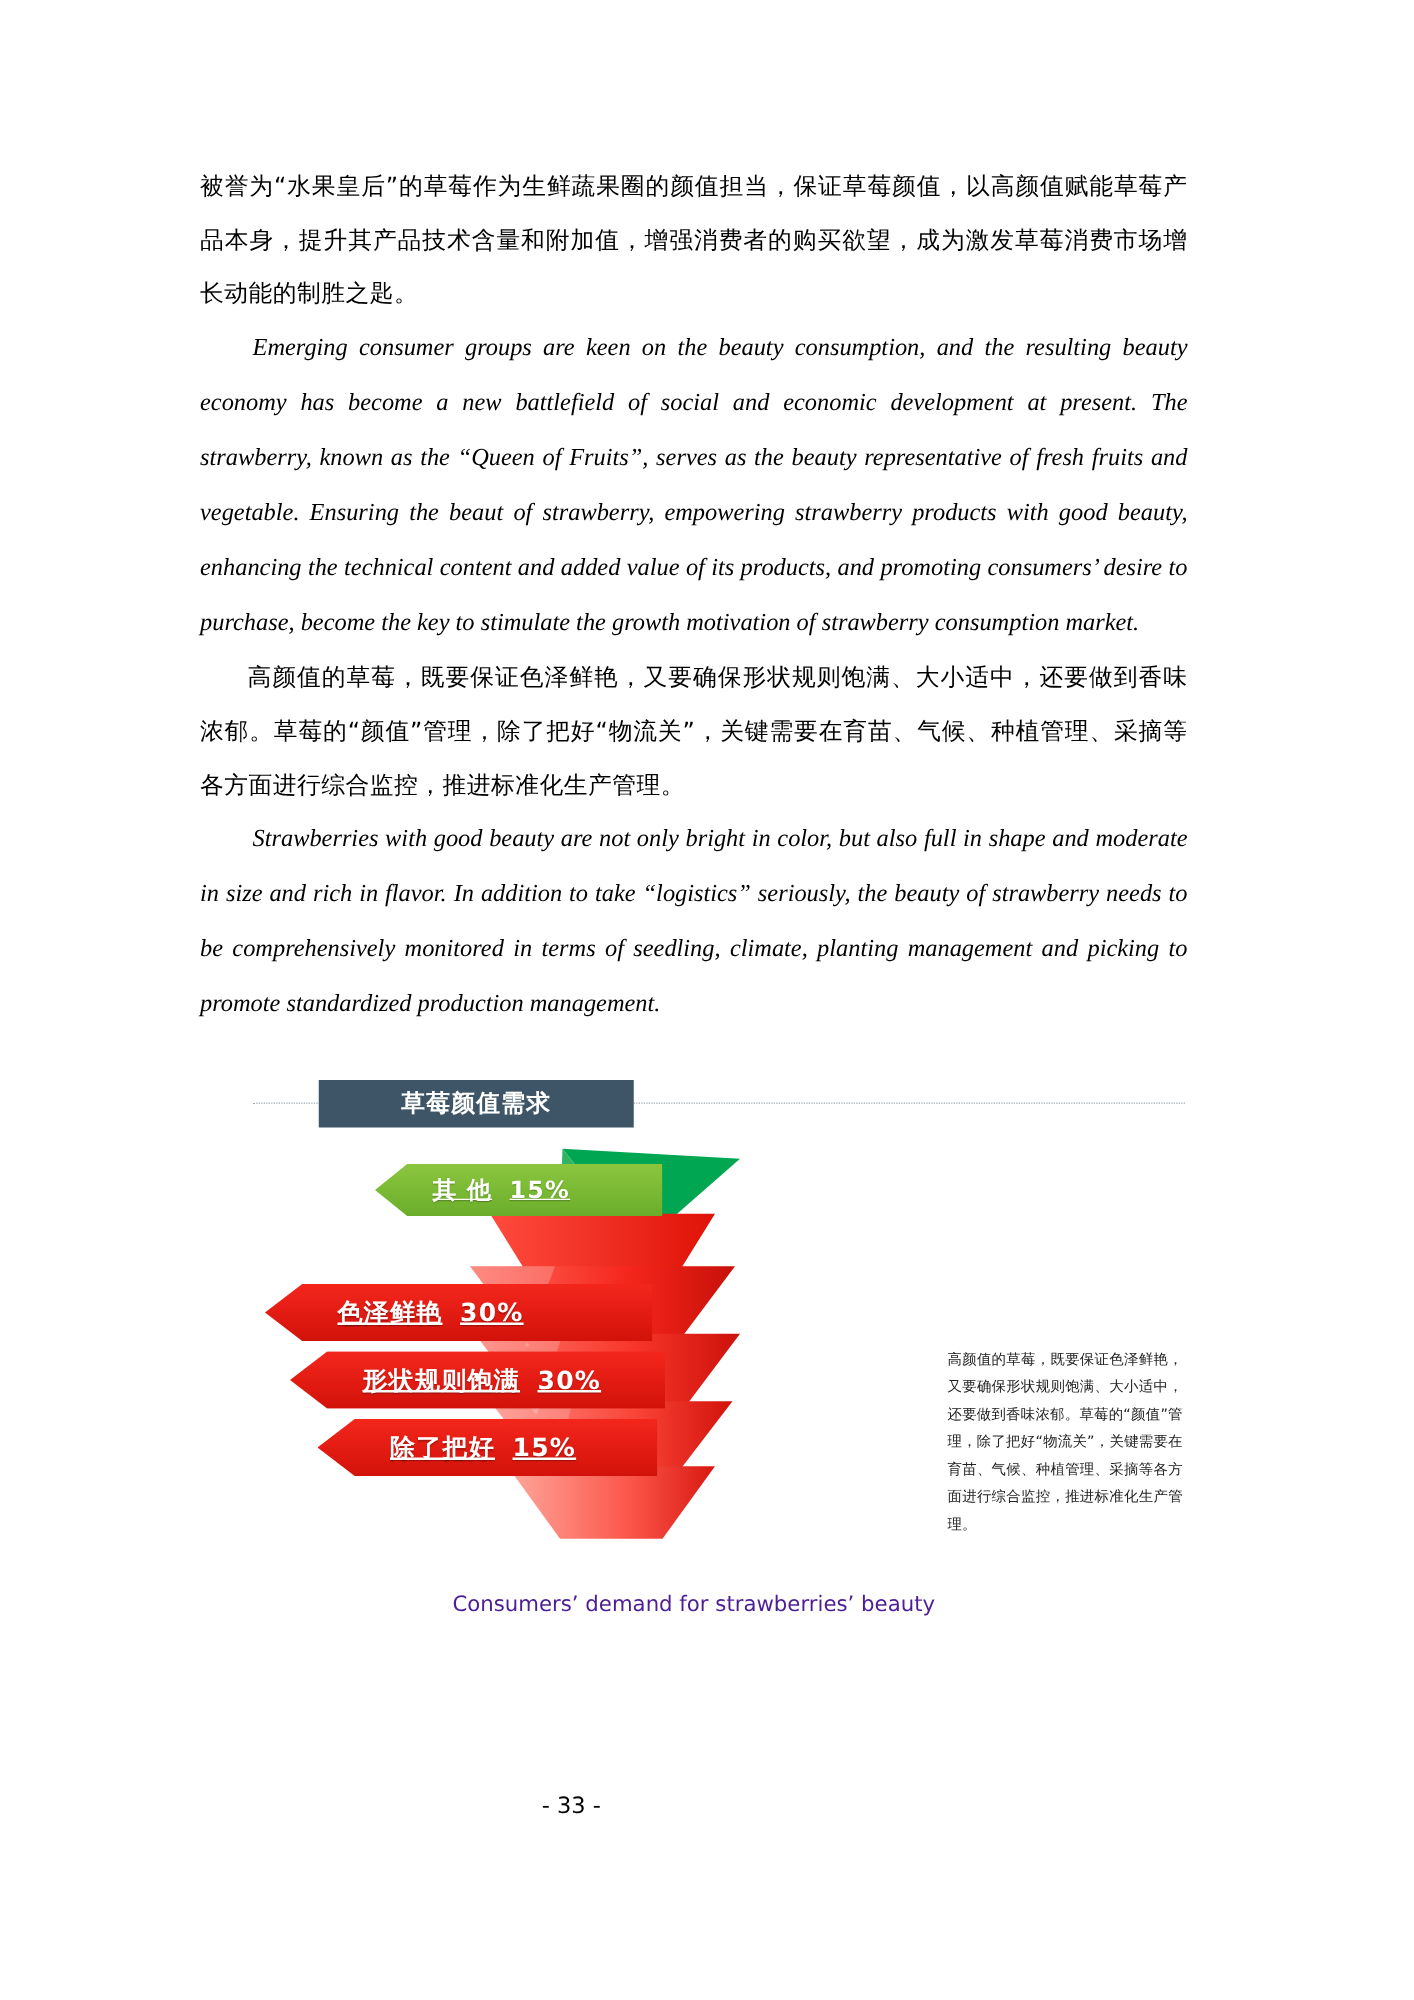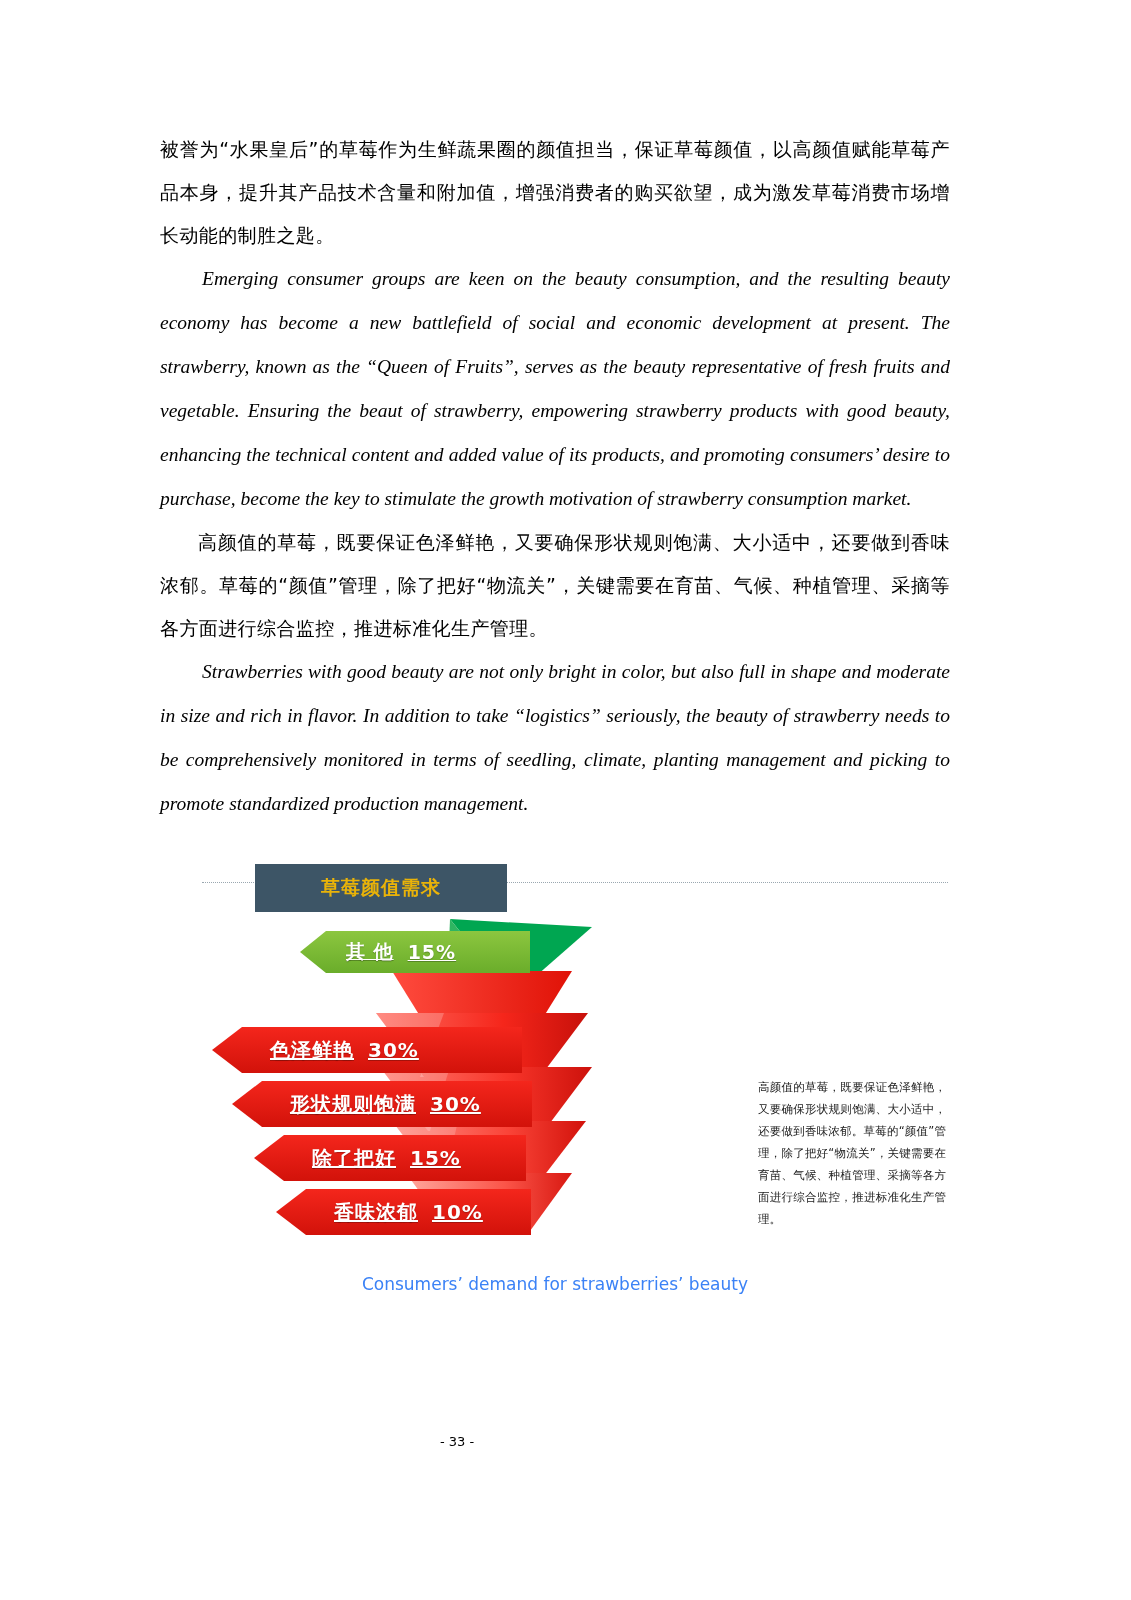--- a/index.html
+++ b/index.html
@@ -58,23 +58,23 @@
     top: 28px;
     left: 42px;
     width: 746px;
     border-top: 1px dotted #9aa7b0;
   }
   .fig-title {
     position: absolute;
     left: 95px;
     top: 10px;
     width: 252px;
-    height: 48px;
+    height: 38px;
     background: #3d5566;
-    color: #eab308;
+    color: #ffffff;
     font-family: "DejaVu Sans", "Liberation Sans", sans-serif;
     font-weight: bold;
     font-size: 19px;
     letter-spacing: 1px;
     display: flex;
     align-items: center;
     justify-content: center;
   }
   .pyramid {
     position: absolute;
@@ -152,30 +152,30 @@
     text-align: justify;
   }
   .fig-caption {
     position: absolute;
     left: 0;
     top: 420px;
     width: 790px;
     text-align: center;
     font-family: "DejaVu Sans", "Liberation Sans", sans-serif;
     font-size: 17px;
-    color: #3b82f6;
+    color: #4c1d95;
   }
   .page-number {
     position: absolute;
     left: 0;
     top: 1434px;
     width: 914px;
     text-align: center;
     font-family: "DejaVu Sans", "Liberation Sans", sans-serif;
-    font-size: 13px;
+    font-size: 18px;
     color: #000000;
   }
 </style>
 </head>
 <body>
 
 <div class="page">
 
   <div class="content">
     <p class="para cn">被誉为“水果皇后”的草莓作为生鲜蔬果圈的颜值担当，保证草莓颜值，以高颜值赋能草莓产品本身，提升其产品技术含量和附加值，增强消费者的购买欲望，成为激发草莓消费市场增长动能的制胜之匙。</p>
@@ -245,24 +245,20 @@
         <div class="bar bar-r2">
           <span>形状规则饱满</span>
           <span class="pct">30%</span>
         </div>
 
         <div class="bar bar-r3">
           <span>除了把好</span>
           <span class="pct">15%</span>
         </div>
 
-        <div class="bar bar-r4">
-          <span>香味浓郁</span>
-          <span class="pct">10%</span>
-        </div>
       </div>
 
       <div class="side-note">高颜值的草莓，既要保证色泽鲜艳，又要确保形状规则饱满、大小适中，还要做到香味浓郁。草莓的“颜值”管理，除了把好“物流关”，关键需要在育苗、气候、种植管理、采摘等各方面进行综合监控，推进标准化生产管理。</div>
 
       <div class="fig-caption">Consumers’ demand for strawberries’ beauty</div>
     </div>
   </div>
 
   <div class="page-number">- 33 -</div>
 

